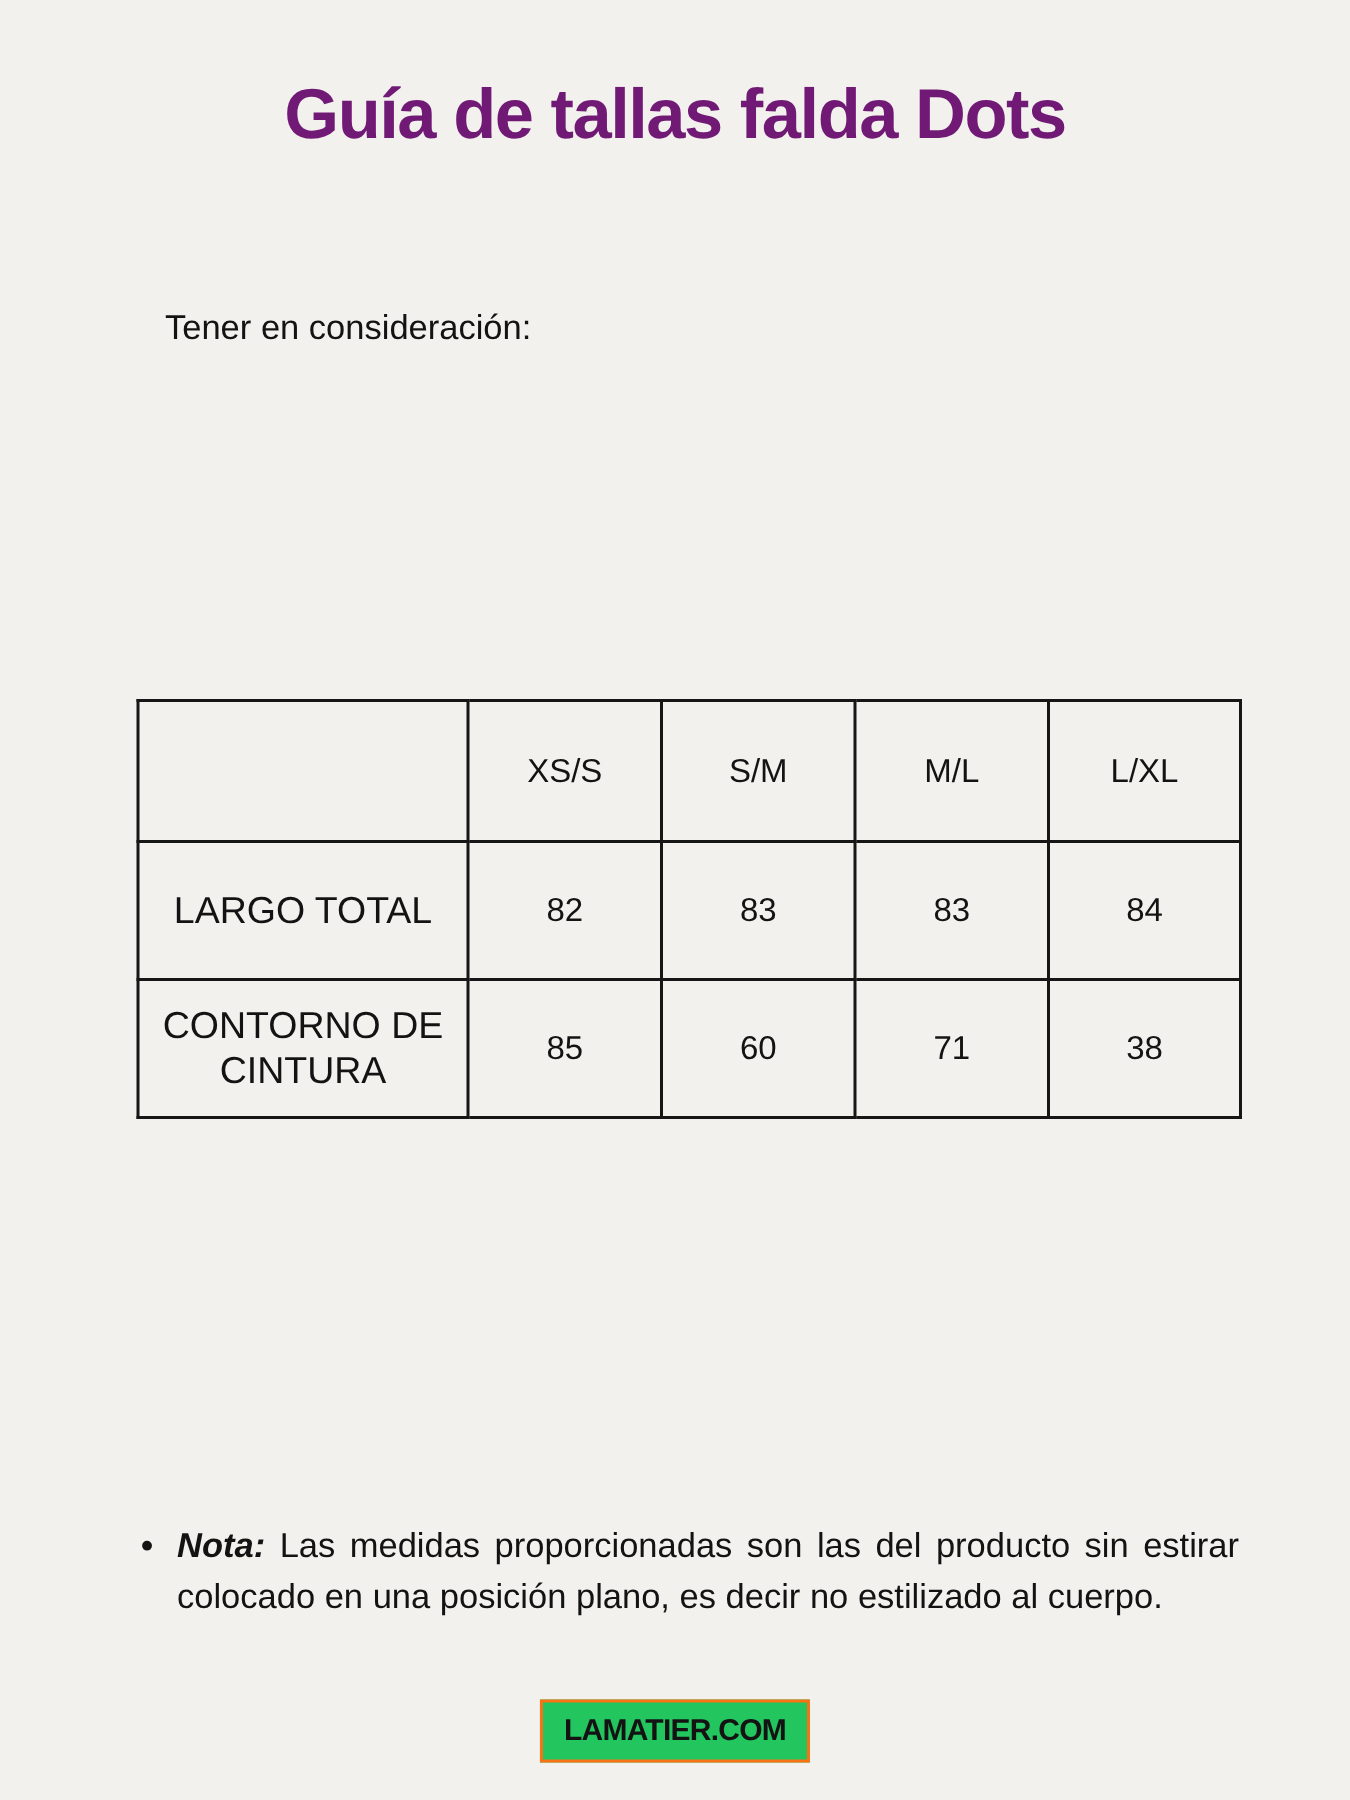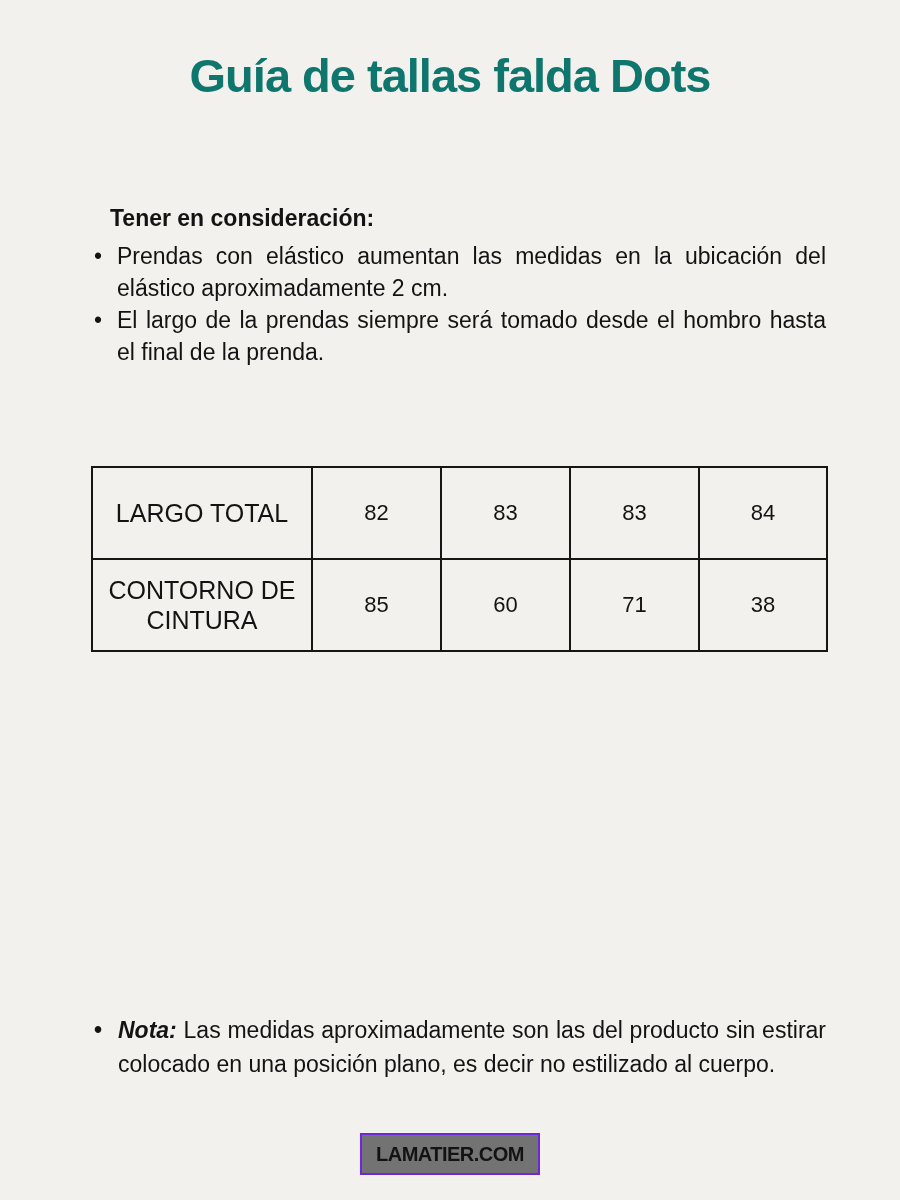--- a/index.html
+++ b/index.html
@@ -17,36 +17,36 @@
   .page-title {
     position: absolute;
     top: 48px;
     left: 0;
     width: 900px;
     margin: 0;
     text-align: center;
     font-size: 47px;
     font-weight: 800;
     letter-spacing: -1px;
-    color: #0f766e;
+    color: #701a75;
   }
 
   .considerations {
     position: absolute;
     top: 202px;
     left: 92px;
     width: 734px;
     font-size: 23px;
     line-height: 32px;
   }
   .considerations-heading {
     margin: 0;
     padding-left: 18px;
     font-size: 23px;
-    font-weight: bold;
+    font-weight: normal;
   }
   .bullet-list {
     list-style: none;
     margin: 6px 0 0 0;
     padding: 0;
   }
   .bullet-list li {
     position: relative;
     padding-left: 25px;
     text-align: justify;
@@ -99,74 +99,73 @@
     top: 0;
     font-weight: bold;
   }
   .note-label { font-weight: bold; font-style: italic; }
 
   .brand-badge {
     position: absolute;
     top: 1133px;
     left: 50%;
     transform: translateX(-50%);
-    border: 2px solid #6d28d9;
+    border: 2px solid #f97316;
     padding: 8px 14px 7px 14px;
     font-size: 20px;
     font-weight: bold;
     letter-spacing: -0.5px;
     white-space: nowrap;
-    background: #737373;
+    background: #22c55e;
   }
 </style>
 </head>
 <body>
 
 <h1 class="page-title">Guía de tallas falda Dots</h1>
 
 <div class="considerations">
   <p class="considerations-heading">Tener en consideración:</p>
-  <ul class="bullet-list">
-    <li>
-      <span>Prendas con elástico aumentan las medidas en la ubicación del elástico aproximadamente 2 cm.</span>
-    </li>
-    <li>
-      <span>El largo de la prendas siempre será tomado desde el hombro hasta el final de la prenda.</span>
-    </li>
-  </ul>
 </div>
 
 <table class="size-table">
   <colgroup>
     <col style="width:220px">
     <col style="width:129px">
     <col style="width:129px">
     <col style="width:129px">
     <col style="width:128px">
   </colgroup>
   <tbody>
+    <tr class="header-row">
+      <td></td>
+      <td>XS/S</td>
+      <td>S/M</td>
+      <td>M/L</td>
+      <td>L/XL</td>
+    </tr>
     <tr class="data-row">
       <td class="row-label">LARGO TOTAL</td>
       <td>82</td>
       <td>83</td>
       <td>83</td>
       <td>84</td>
     </tr>
     <tr class="data-row">
       <td class="row-label">CONTORNO DE CINTURA</td>
       <td>85</td>
       <td>60</td>
       <td>71</td>
       <td>38</td>
     </tr>
   </tbody>
 </table>
 
 <div class="note">
   <div class="note-body">
     <span class="note-label">Nota:</span>
-    <span>Las medidas aproximadamente son las del producto sin estirar colocado en una posición plano, es decir no estilizado al cuerpo.</span>
+    <span>Las medidas proporcionadas son las del producto sin estirar colocado en una posición plano, es decir no estilizado al cuerpo.</span>
   </div>
 </div>
 
 <div class="brand-badge">
   <span>LAMATIER.COM</span>
 </div>
 
 </body></html>

